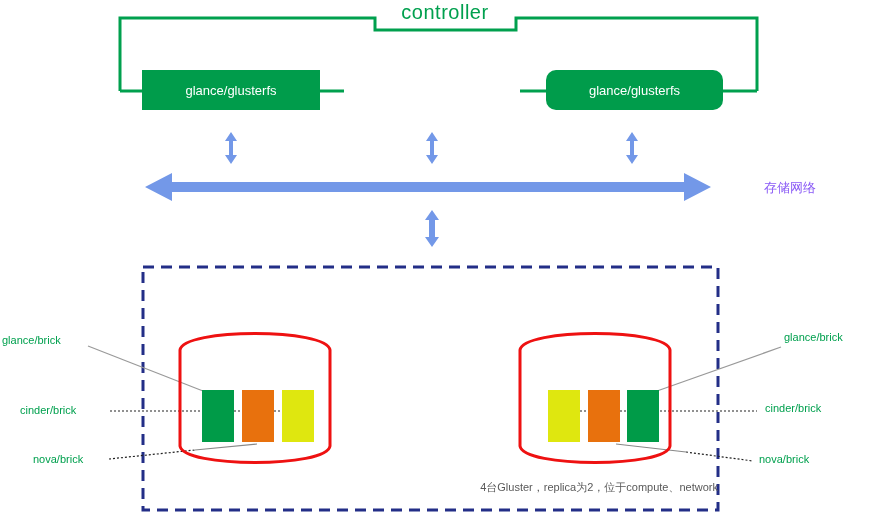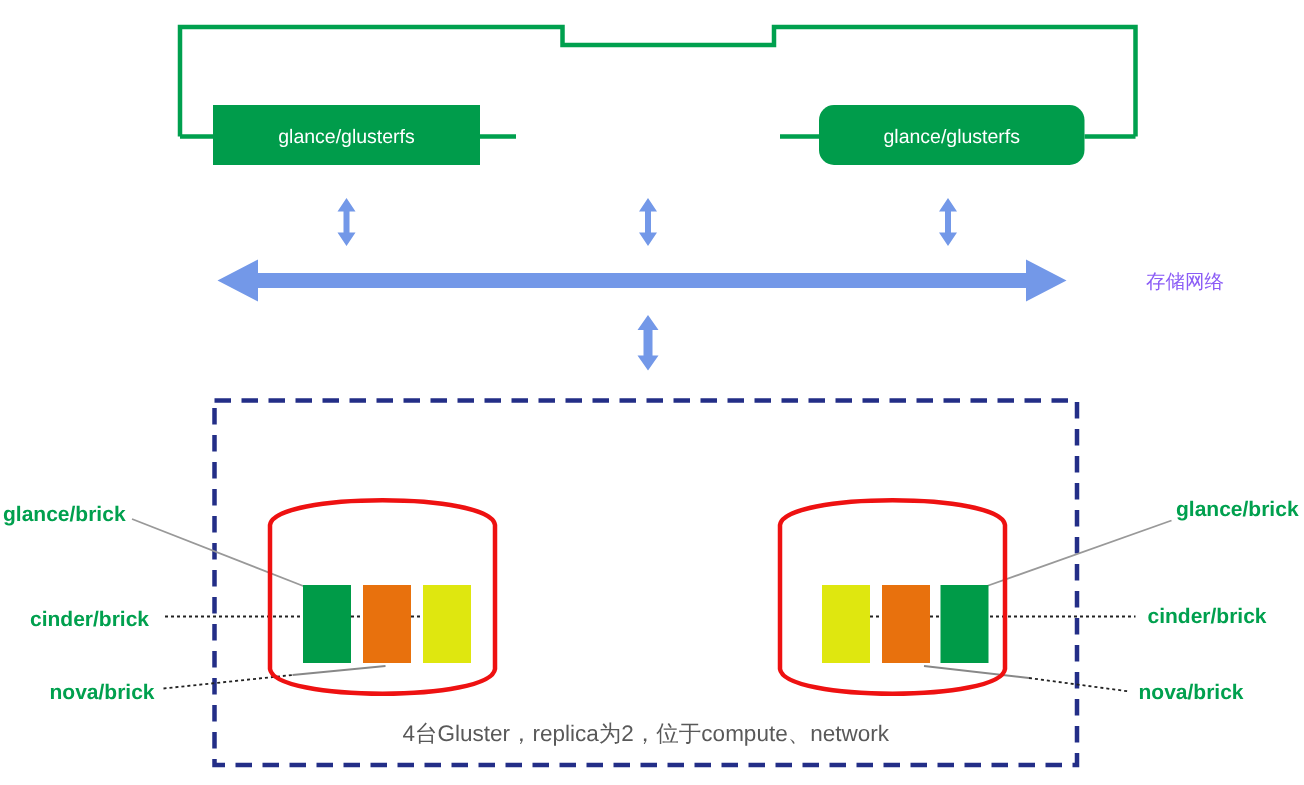--- a/index.html
+++ b/index.html
@@ -15,30 +15,30 @@
   }
   .gbox{
     position:absolute;z-index:2;top:70px;height:40px;background:#009C4B;
     color:#fff;font-size:13px;display:flex;align-items:center;justify-content:center;
   }
   .gbox.b1{left:142px;width:178px;}
   .gbox.b2{left:344px;width:176px;}
   .gbox.b3{left:546px;width:177px;border-radius:10px;}
   .net-label{left:764px;top:179px;font-size:13px;color:#8b5cf6;}
   .brick{position:absolute;z-index:3;top:390px;width:32px;height:52px;}
-  .side-label{font-size:14px;color:#00A04E;font-weight:bold;}
+  .side-label{font-size:11px;color:#00A04E;}
   .lbl-l-glance{left:2px;top:334px;}
   .lbl-l-cinder{left:20px;top:404px;}
   .lbl-l-nova{left:33px;top:453px;}
   .lbl-r-glance{left:784px;top:331px;}
   .lbl-r-cinder{left:765px;top:402px;}
   .lbl-r-nova{left:759px;top:453px;}
   .caption{
-    left:143px;top:480px;width:575px;text-align:center;
-    font-size:15px;color:#595959;
+    left:143px;top:480px;width:575px;text-align:right;
+    font-size:11px;color:#595959;
   }
 </style>
 </head>
 <body>
 
 <div id="canvas">
 
   <svg id="diagram-svg" width="869" height="523" viewBox="0 0 869 523">
 
     <path d="M120,91 L120,18 L375,18 L375,30 L516,30 L516,18 L757,18 L757,91
@@ -61,20 +61,21 @@
 
     <line x1="781" y1="347" x2="657" y2="391" stroke="#999" stroke-width="1.2"></line>
     <line x1="560" y1="411" x2="757" y2="411" stroke="#222" stroke-width="1.2" stroke-dasharray="2,2"></line>
     <line x1="616" y1="444" x2="686" y2="452" stroke="#888" stroke-width="1.2"></line>
     <line x1="686" y1="452" x2="753" y2="461" stroke="#222" stroke-width="1.2" stroke-dasharray="2,2"></line>
 
     <path d="M180,350 C183,328 327,328 330,350 L330,446 C327,468 183,468 180,446 Z" fill="none" stroke="#EE1111" stroke-width="3" style="stroke: rgb(238, 17, 17);"></path>
     <path d="M520,350 C523,328 667,328 670,350 L670,446 C667,468 523,468 520,446 Z" fill="none" stroke="#EE1111" stroke-width="3" style="stroke: rgb(238, 17, 17);"></path>
   </svg>
 
+  <div class="txt controller-label">controller</div>
 
   <div class="gbox b1">
     <span>glance/glusterfs</span>
   </div>
   <div class="gbox b3">
     <span>glance/glusterfs</span>
   </div>
 
   <div class="txt net-label">存储网络</div>
 

